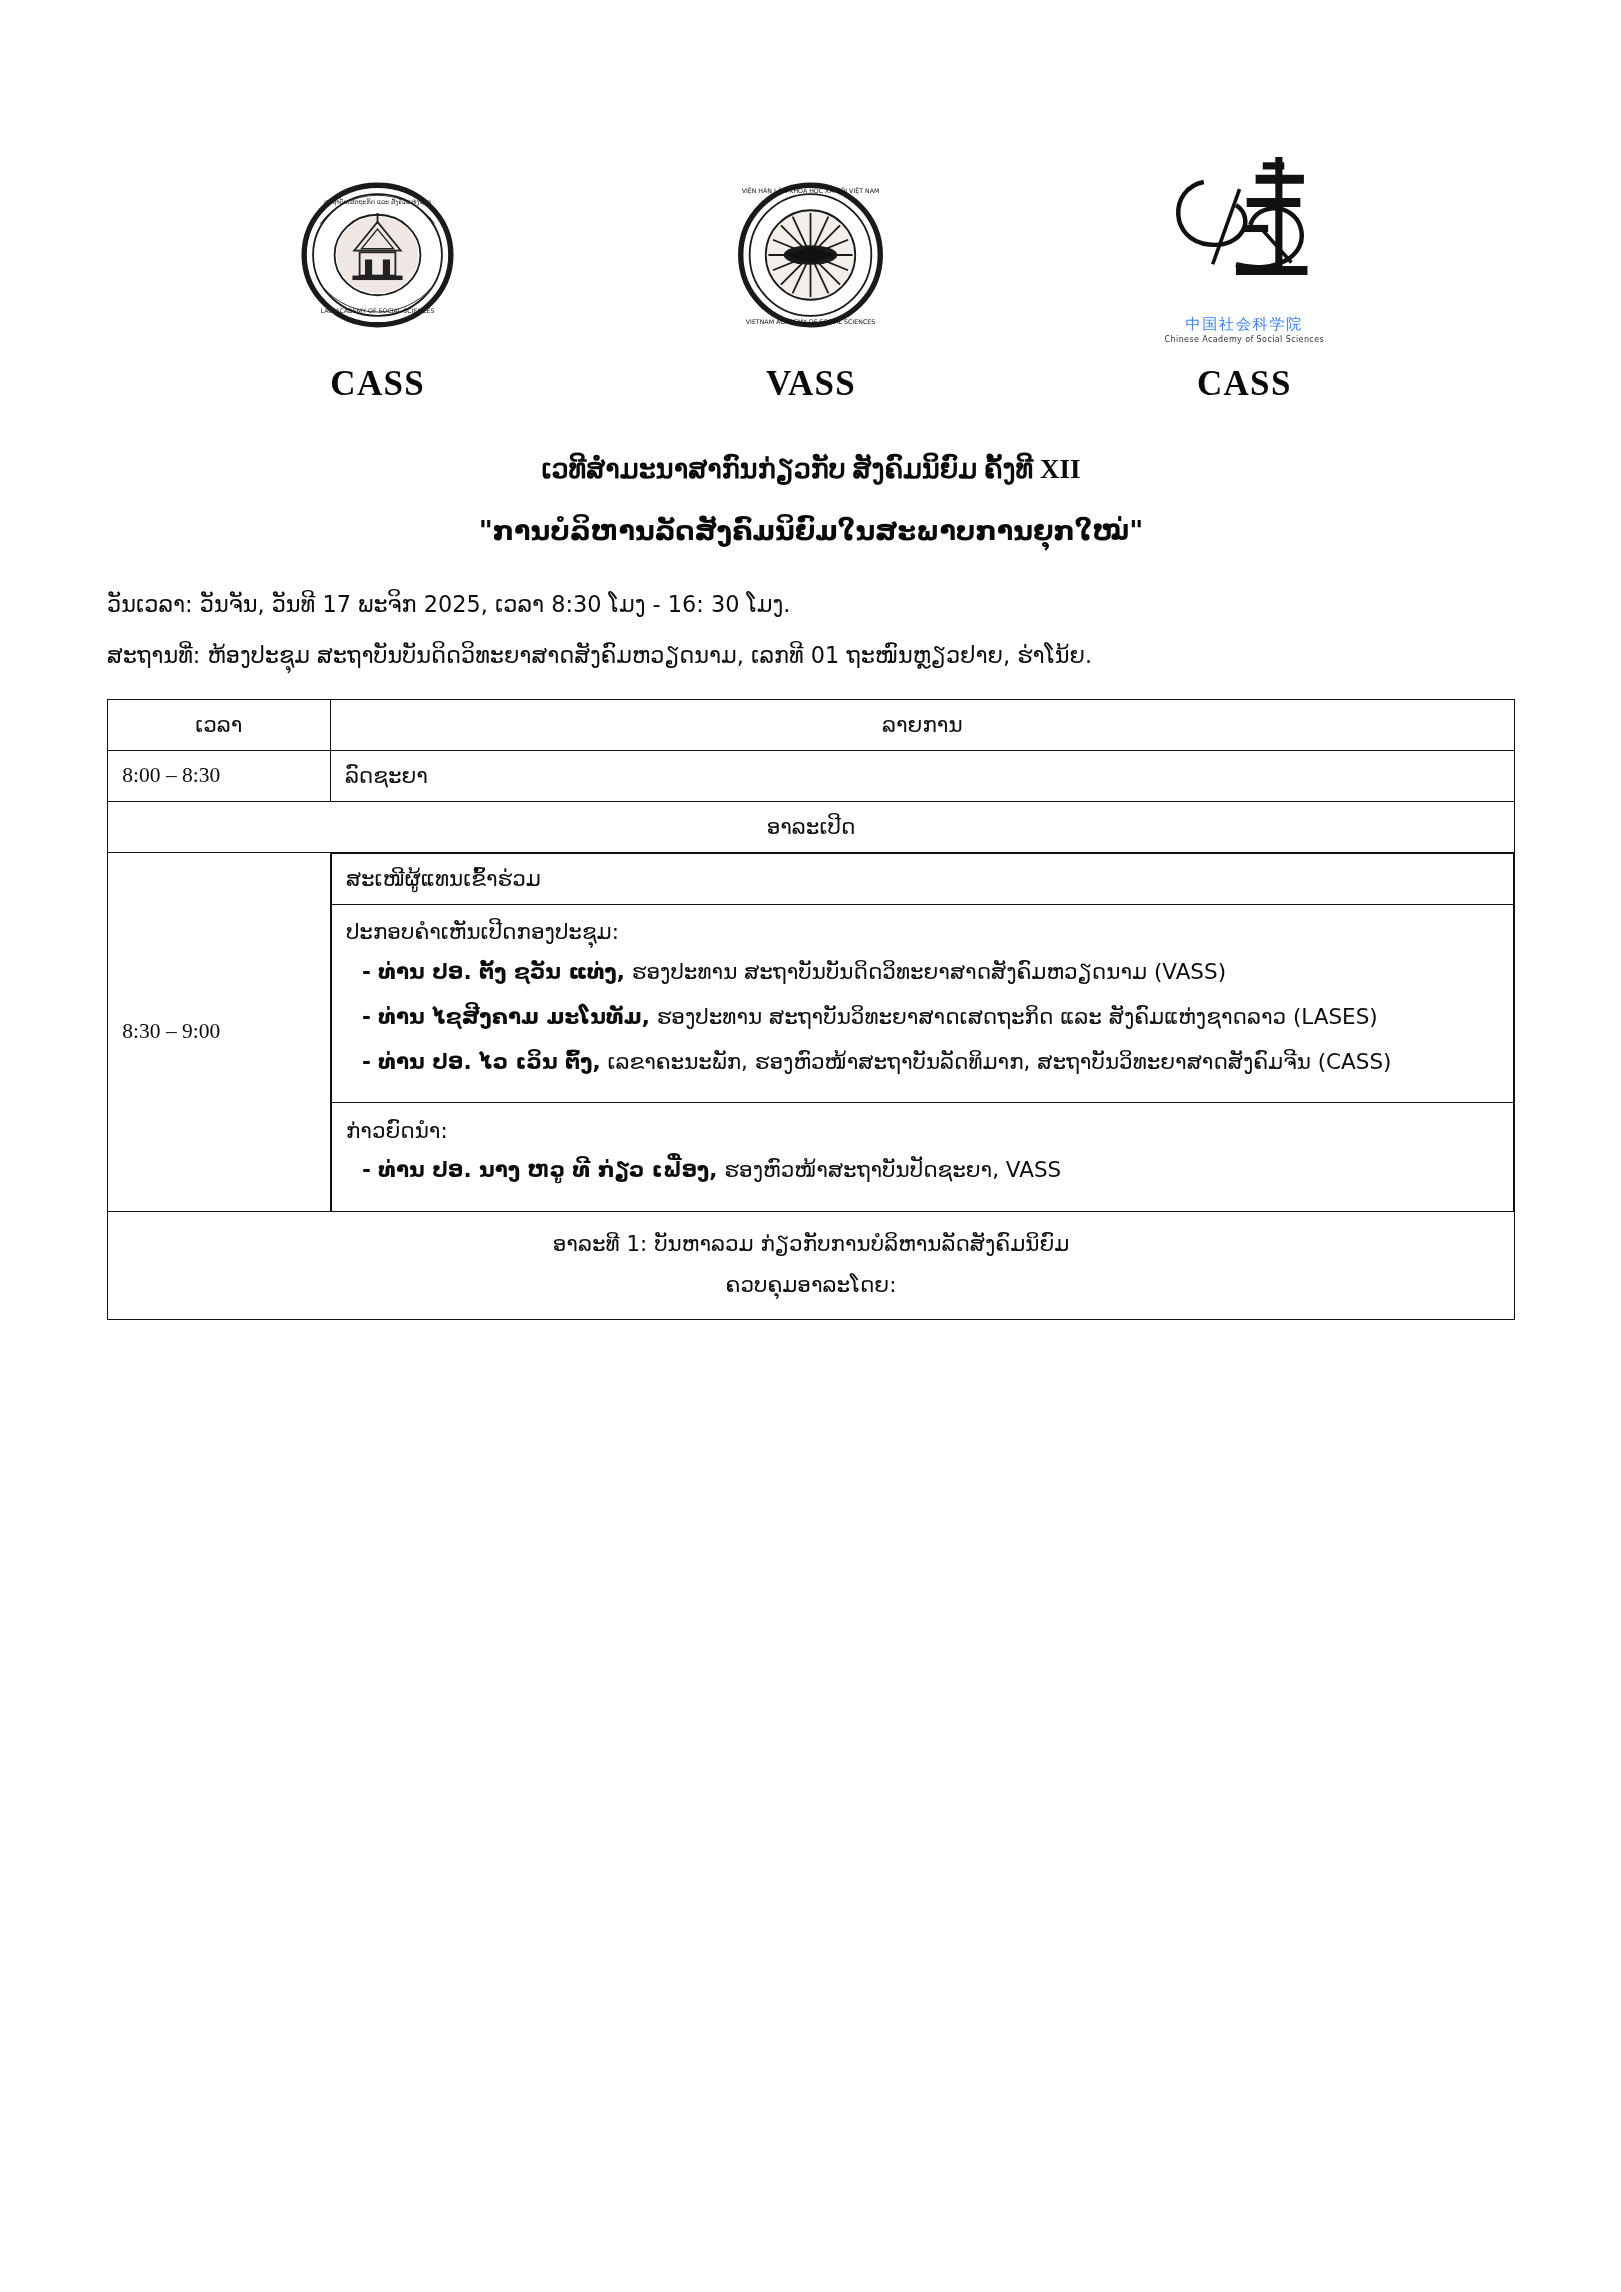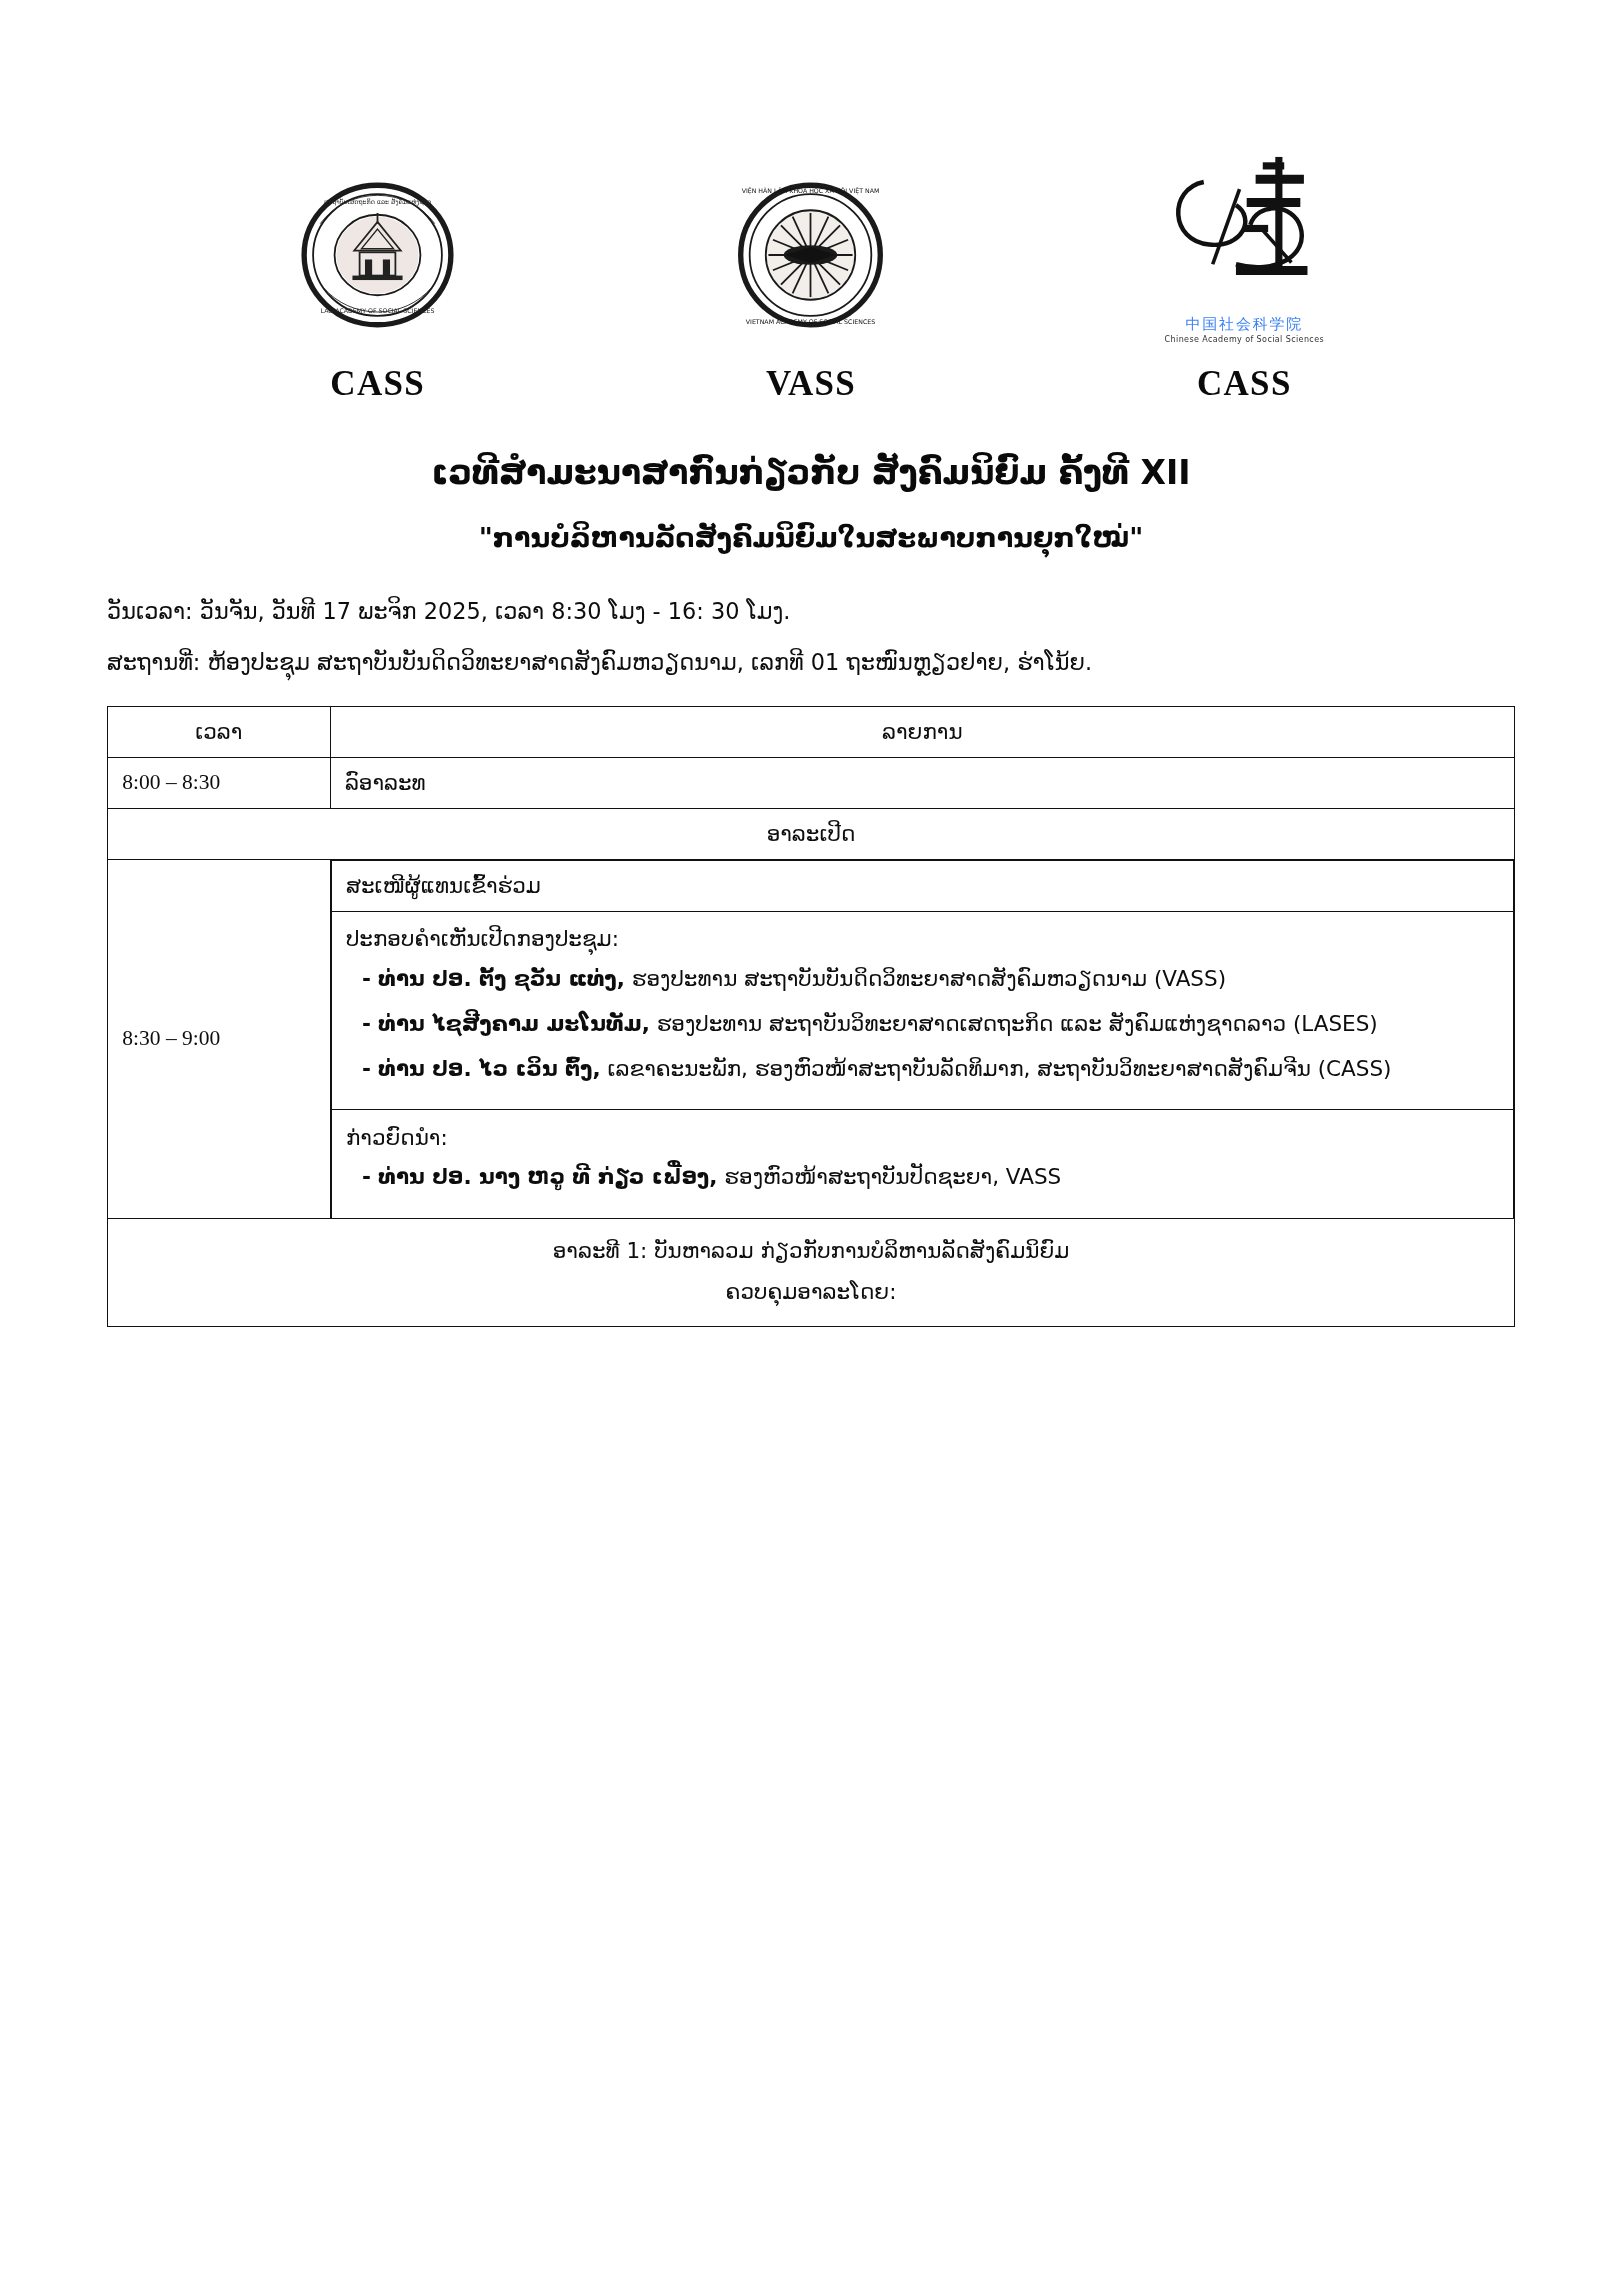--- a/index.html
+++ b/index.html
@@ -71,21 +71,21 @@
   .titles {
     text-align: center;
     margin-top: 49px;
   }
   .title-line {
     font-family: "DejaVu Sans", sans-serif;
     font-weight: bold;
     color: #0a0a0a;
   }
   .title-1 { font-size: 27px; margin-bottom: 30px; }
-  .title-2 { font-size: 33px; margin-bottom: 30px; }
+  .title-2 { font-size: 27px; margin-bottom: 30px; font-family: Liberation Serif, serif; }
   .title-3 { font-size: 27px; margin-bottom: 9px; }
 
   
   .meta {
     margin-top: 39px;
     font-size: 22.4px;
     line-height: 1.75;
     color: #0d0d0d;
   }
   .meta .lbl { font-weight: normal; }
@@ -256,21 +256,21 @@
 
   <table class="agenda">
     <tbody>
       <tr class="hdr">
         <td class="col-time">ເວລາ</td>
         <td>ລາຍການ</td>
       </tr>
 
       <tr>
         <td class="col-time time-cell">8:00 – 8:30</td>
-        <td>ລົອາລະທ</td>
+        <td>ລົດຊະຍາ</td>
       </tr>
 
       <tr>
         <td colspan="2" class="center-bold">ອາລະເປີດ</td>
       </tr>
 
       <tr>
         <td class="col-time time-cell">8:30 – 9:00</td>
         <td class="nopad">
           <table class="sub-table">

